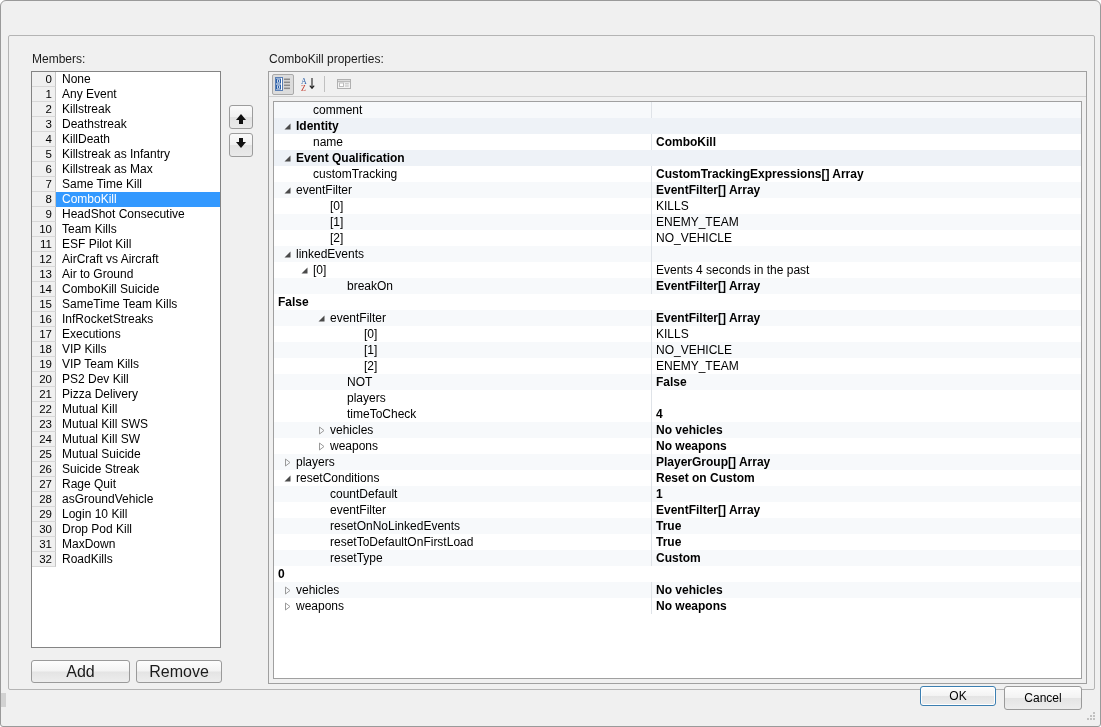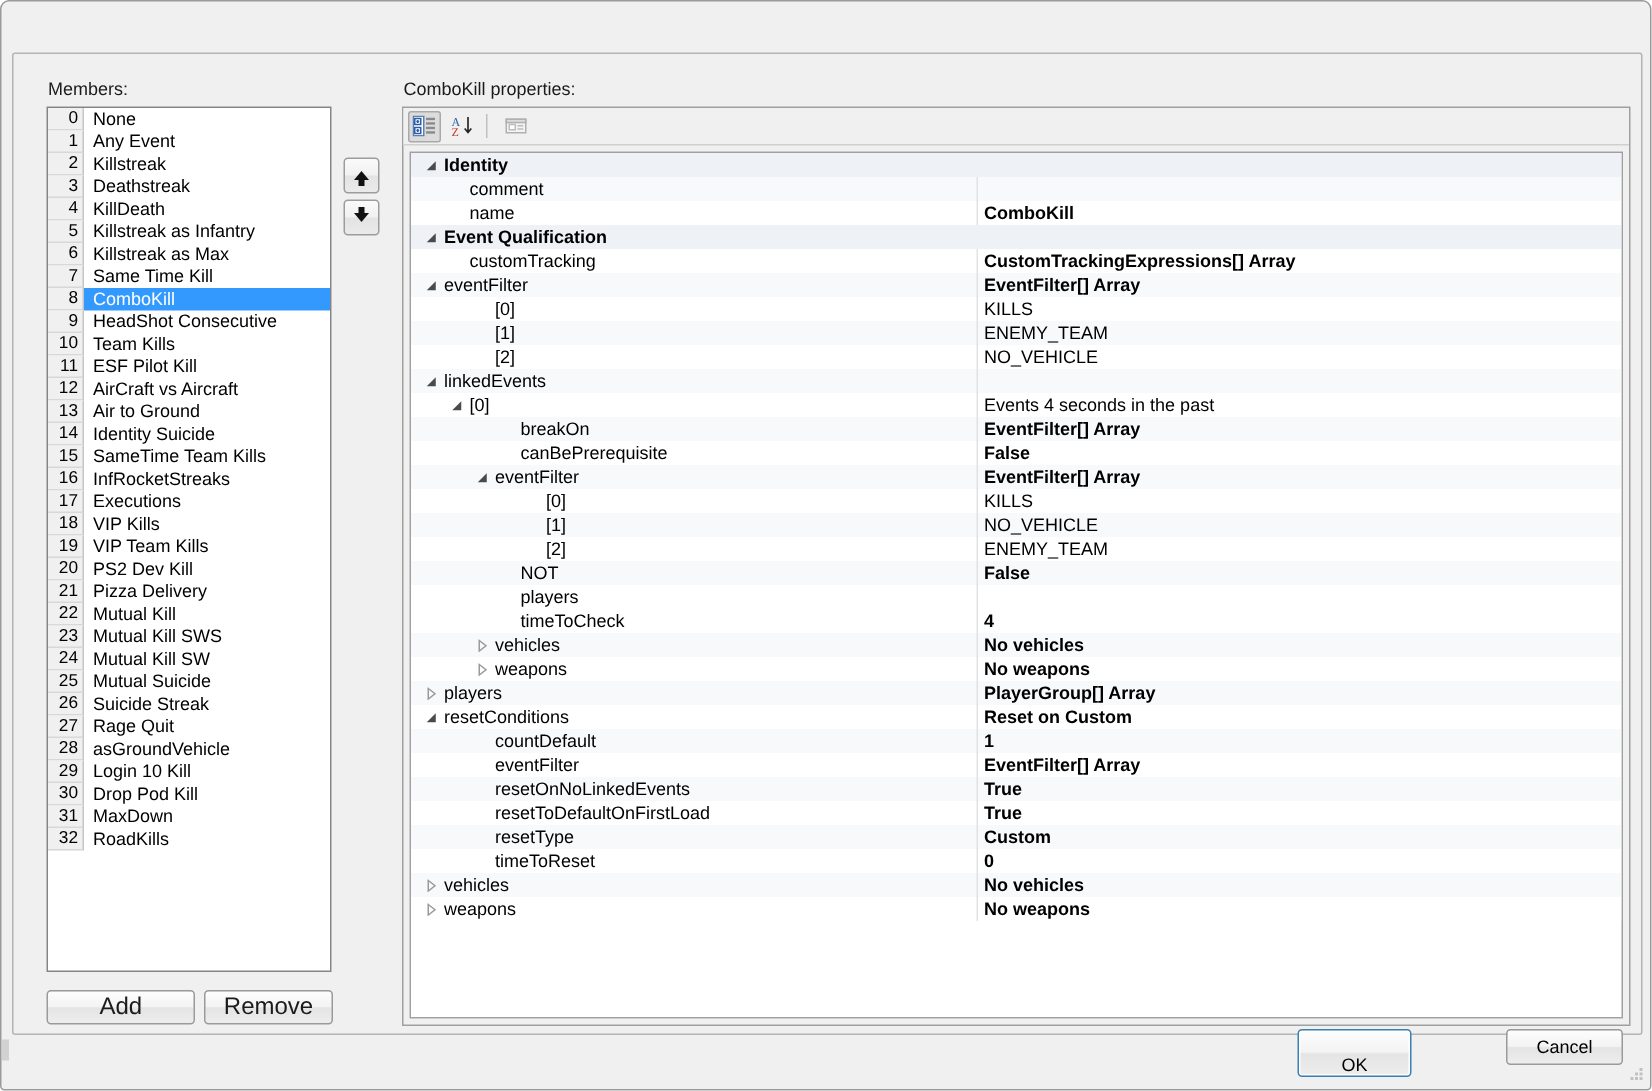--- a/index.html
+++ b/index.html
@@ -252,27 +252,27 @@
   .expander {
     position: absolute;
     top: 4px;
     width: 9px; height: 9px;
   }
   .expander svg { display: block; }
 
   
   #btn-ok {
     position: absolute;
-    left: 864px; top: 685px;
-    width: 76px; height: 32px;
+    left: 919px; top: 685px;
+    width: 76px; height: 20px;
     background: linear-gradient(to bottom, #fdfdfd 0%, #f3f3f3 48%, #e4e4e4 52%, #ededed 100%);
     border: 1px solid #3c7fb1;
     border-radius: 3px;
     box-shadow: 0 0 0 1px #ffffff inset;
-    display: flex; align-items: flex-end; justify-content: center;
+    display: flex; align-items: center; justify-content: center;
     font-size: 12px;
   }
   #btn-cancel {
     position: absolute;
     left: 1003px; top: 685px;
     width: 78px; height: 24px;
     background: linear-gradient(to bottom, #fdfdfd 0%, #f3f3f3 48%, #e4e4e4 52%, #ededed 100%);
     border: 1px solid #9a9a9a;
     border-radius: 3px;
     display: flex; align-items: center; justify-content: center;
@@ -353,21 +353,21 @@
           <div class="member-row">
             <span class="idx">12</span>
             <span class="mname">AirCraft vs Aircraft</span>
           </div>
           <div class="member-row">
             <span class="idx">13</span>
             <span class="mname">Air to Ground</span>
           </div>
           <div class="member-row">
             <span class="idx">14</span>
-            <span class="mname">Identity Suicide</span>
+            <span class="mname">ComboKill Suicide</span>
           </div>
           <div class="member-row">
             <span class="idx">15</span>
             <span class="mname">SameTime Team Kills</span>
           </div>
           <div class="member-row">
             <span class="idx">16</span>
             <span class="mname">InfRocketStreaks</span>
           </div>
           <div class="member-row">
@@ -481,247 +481,241 @@
               <rect x="1.5" y="2.5" width="13" height="9" fill="#f3f3f3" stroke="#b0b0b0"></rect>
               <rect x="1.5" y="2.5" width="13" height="2.2" fill="#dcdcdc" stroke="#b0b0b0"></rect>
               <rect x="3.5" y="6" width="4" height="3.5" fill="#ffffff" stroke="#bdbdbd"></rect>
               <path d="M9 6.8 H12.8 M9 9 H12.8" stroke="#bdbdbd" stroke-width="1"></path>
             </svg>
           </div>
         </div>
 
         <div id="grid-scroll">
           <div id="grid-rows">
+              <div class="grow alt">
+                <div class="namecol">
+                  <span class="nametext" style="left: 39px;">comment</span>
+                </div>
+                <div class="valcol"></div>
+              </div>
               <div class="grow category">
                 <div class="namecol">
                   <span class="expander" style="left: 9px;">
                     <svg width="9" height="9" viewBox="0 0 9 9">
                       <path d="M7.5 1.5 L7.5 7.5 L1.5 7.5 Z" fill="#4a4a4a"></path>
                     </svg>
                   </span>
                   <span class="nametext" style="left: 22px;">Identity</span>
                 </div>
                 <div class="valcol"></div>
               </div>
-              <div class="grow alt">
-                <div class="namecol">
-                  <span class="nametext" style="left: 39px;">comment</span>
+              <div class="grow">
+                <div class="namecol">
+                  <span class="nametext" style="left: 39px;">name</span>
+                </div>
+                <div class="valcol bold">ComboKill</div>
+              </div>
+              <div class="grow category">
+                <div class="namecol">
+                  <span class="expander" style="left: 9px;">
+                    <svg width="9" height="9" viewBox="0 0 9 9">
+                      <path d="M7.5 1.5 L7.5 7.5 L1.5 7.5 Z" fill="#4a4a4a"></path>
+                    </svg>
+                  </span>
+                  <span class="nametext" style="left: 22px;">Event Qualification</span>
                 </div>
                 <div class="valcol"></div>
               </div>
               <div class="grow">
                 <div class="namecol">
-                  <span class="nametext" style="left: 39px;">name</span>
-                </div>
-                <div class="valcol bold">ComboKill</div>
-              </div>
-              <div class="grow category">
+                  <span class="nametext" style="left: 39px;">customTracking</span>
+                </div>
+                <div class="valcol bold">CustomTrackingExpressions[] Array</div>
+              </div>
+              <div class="grow alt">
                 <div class="namecol">
                   <span class="expander" style="left: 9px;">
                     <svg width="9" height="9" viewBox="0 0 9 9">
                       <path d="M7.5 1.5 L7.5 7.5 L1.5 7.5 Z" fill="#4a4a4a"></path>
                     </svg>
                   </span>
-                  <span class="nametext" style="left: 22px;">Event Qualification</span>
+                  <span class="nametext" style="left: 22px;">eventFilter</span>
+                </div>
+                <div class="valcol bold">EventFilter[] Array</div>
+              </div>
+              <div class="grow">
+                <div class="namecol">
+                  <span class="nametext" style="left: 56px;">[0]</span>
+                </div>
+                <div class="valcol">KILLS</div>
+              </div>
+              <div class="grow alt">
+                <div class="namecol">
+                  <span class="nametext" style="left: 56px;">[1]</span>
+                </div>
+                <div class="valcol">ENEMY_TEAM</div>
+              </div>
+              <div class="grow">
+                <div class="namecol">
+                  <span class="nametext" style="left: 56px;">[2]</span>
+                </div>
+                <div class="valcol">NO_VEHICLE</div>
+              </div>
+              <div class="grow alt">
+                <div class="namecol">
+                  <span class="expander" style="left: 9px;">
+                    <svg width="9" height="9" viewBox="0 0 9 9">
+                      <path d="M7.5 1.5 L7.5 7.5 L1.5 7.5 Z" fill="#4a4a4a"></path>
+                    </svg>
+                  </span>
+                  <span class="nametext" style="left: 22px;">linkedEvents</span>
+                </div>
+              </div>
+              <div class="grow">
+                <div class="namecol">
+                  <span class="expander" style="left: 26px;">
+                    <svg width="9" height="9" viewBox="0 0 9 9">
+                      <path d="M7.5 1.5 L7.5 7.5 L1.5 7.5 Z" fill="#4a4a4a"></path>
+                    </svg>
+                  </span>
+                  <span class="nametext" style="left: 39px;">[0]</span>
+                </div>
+                <div class="valcol">Events 4 seconds in the past</div>
+              </div>
+              <div class="grow alt">
+                <div class="namecol">
+                  <span class="nametext" style="left: 73px;">breakOn</span>
+                </div>
+                <div class="valcol bold">EventFilter[] Array</div>
+              </div>
+              <div class="grow">
+                <div class="valcol bold">False</div>
+              </div>
+              <div class="grow alt">
+                <div class="namecol">
+                  <span class="expander" style="left: 43px;">
+                    <svg width="9" height="9" viewBox="0 0 9 9">
+                      <path d="M7.5 1.5 L7.5 7.5 L1.5 7.5 Z" fill="#4a4a4a"></path>
+                    </svg>
+                  </span>
+                  <span class="nametext" style="left: 56px;">eventFilter</span>
+                </div>
+                <div class="valcol bold">EventFilter[] Array</div>
+              </div>
+              <div class="grow">
+                <div class="namecol">
+                  <span class="nametext" style="left: 90px;">[0]</span>
+                </div>
+                <div class="valcol">KILLS</div>
+              </div>
+              <div class="grow alt">
+                <div class="namecol">
+                  <span class="nametext" style="left: 90px;">[1]</span>
+                </div>
+                <div class="valcol">NO_VEHICLE</div>
+              </div>
+              <div class="grow">
+                <div class="namecol">
+                  <span class="nametext" style="left: 90px;">[2]</span>
+                </div>
+                <div class="valcol">ENEMY_TEAM</div>
+              </div>
+              <div class="grow alt">
+                <div class="namecol">
+                  <span class="nametext" style="left: 73px;">NOT</span>
+                </div>
+                <div class="valcol bold">False</div>
+              </div>
+              <div class="grow">
+                <div class="namecol">
+                  <span class="nametext" style="left: 73px;">players</span>
                 </div>
                 <div class="valcol"></div>
               </div>
               <div class="grow">
                 <div class="namecol">
-                  <span class="nametext" style="left: 39px;">customTracking</span>
-                </div>
-                <div class="valcol bold">CustomTrackingExpressions[] Array</div>
+                  <span class="nametext" style="left: 73px;">timeToCheck</span>
+                </div>
+                <div class="valcol bold">4</div>
+              </div>
+              <div class="grow alt">
+                <div class="namecol">
+                  <span class="expander" style="left: 43px;">
+                    <svg width="9" height="9" viewBox="0 0 9 9">
+                      <path d="M2.5 1 L7 4.5 L2.5 8 Z" fill="none" stroke="#9a9a9a" stroke-width="1"></path>
+                    </svg>
+                  </span>
+                  <span class="nametext" style="left: 56px;">vehicles</span>
+                </div>
+                <div class="valcol bold">No vehicles</div>
+              </div>
+              <div class="grow">
+                <div class="namecol">
+                  <span class="expander" style="left: 43px;">
+                    <svg width="9" height="9" viewBox="0 0 9 9">
+                      <path d="M2.5 1 L7 4.5 L2.5 8 Z" fill="none" stroke="#9a9a9a" stroke-width="1"></path>
+                    </svg>
+                  </span>
+                  <span class="nametext" style="left: 56px;">weapons</span>
+                </div>
+                <div class="valcol bold">No weapons</div>
               </div>
               <div class="grow alt">
                 <div class="namecol">
                   <span class="expander" style="left: 9px;">
                     <svg width="9" height="9" viewBox="0 0 9 9">
+                      <path d="M2.5 1 L7 4.5 L2.5 8 Z" fill="none" stroke="#9a9a9a" stroke-width="1"></path>
+                    </svg>
+                  </span>
+                  <span class="nametext" style="left: 22px;">players</span>
+                </div>
+                <div class="valcol bold">PlayerGroup[] Array</div>
+              </div>
+              <div class="grow">
+                <div class="namecol">
+                  <span class="expander" style="left: 9px;">
+                    <svg width="9" height="9" viewBox="0 0 9 9">
                       <path d="M7.5 1.5 L7.5 7.5 L1.5 7.5 Z" fill="#4a4a4a"></path>
                     </svg>
                   </span>
-                  <span class="nametext" style="left: 22px;">eventFilter</span>
+                  <span class="nametext" style="left: 22px;">resetConditions</span>
+                </div>
+                <div class="valcol bold">Reset on Custom</div>
+              </div>
+              <div class="grow alt">
+                <div class="namecol">
+                  <span class="nametext" style="left: 56px;">countDefault</span>
+                </div>
+                <div class="valcol bold">1</div>
+              </div>
+              <div class="grow">
+                <div class="namecol">
+                  <span class="nametext" style="left: 56px;">eventFilter</span>
                 </div>
                 <div class="valcol bold">EventFilter[] Array</div>
               </div>
-              <div class="grow">
-                <div class="namecol">
-                  <span class="nametext" style="left: 56px;">[0]</span>
-                </div>
-                <div class="valcol">KILLS</div>
-              </div>
-              <div class="grow alt">
-                <div class="namecol">
-                  <span class="nametext" style="left: 56px;">[1]</span>
-                </div>
-                <div class="valcol">ENEMY_TEAM</div>
-              </div>
-              <div class="grow">
-                <div class="namecol">
-                  <span class="nametext" style="left: 56px;">[2]</span>
-                </div>
-                <div class="valcol">NO_VEHICLE</div>
-              </div>
-              <div class="grow alt">
-                <div class="namecol">
-                  <span class="expander" style="left: 9px;">
-                    <svg width="9" height="9" viewBox="0 0 9 9">
-                      <path d="M7.5 1.5 L7.5 7.5 L1.5 7.5 Z" fill="#4a4a4a"></path>
-                    </svg>
-                  </span>
-                  <span class="nametext" style="left: 22px;">linkedEvents</span>
-                </div>
-              </div>
-              <div class="grow">
-                <div class="namecol">
-                  <span class="expander" style="left: 26px;">
-                    <svg width="9" height="9" viewBox="0 0 9 9">
-                      <path d="M7.5 1.5 L7.5 7.5 L1.5 7.5 Z" fill="#4a4a4a"></path>
-                    </svg>
-                  </span>
-                  <span class="nametext" style="left: 39px;">[0]</span>
-                </div>
-                <div class="valcol">Events 4 seconds in the past</div>
-              </div>
-              <div class="grow alt">
-                <div class="namecol">
-                  <span class="nametext" style="left: 73px;">breakOn</span>
-                </div>
-                <div class="valcol bold">EventFilter[] Array</div>
-              </div>
-              <div class="grow">
-                <div class="namecol">
-                  <span class="nametext" style="left: 73px;">canBePrerequisite</span>
-                </div>
-                <div class="valcol bold">False</div>
-              </div>
-              <div class="grow alt">
-                <div class="namecol">
-                  <span class="expander" style="left: 43px;">
-                    <svg width="9" height="9" viewBox="0 0 9 9">
-                      <path d="M7.5 1.5 L7.5 7.5 L1.5 7.5 Z" fill="#4a4a4a"></path>
-                    </svg>
-                  </span>
-                  <span class="nametext" style="left: 56px;">eventFilter</span>
-                </div>
-                <div class="valcol bold">EventFilter[] Array</div>
-              </div>
-              <div class="grow">
-                <div class="namecol">
-                  <span class="nametext" style="left: 90px;">[0]</span>
-                </div>
-                <div class="valcol">KILLS</div>
-              </div>
-              <div class="grow alt">
-                <div class="namecol">
-                  <span class="nametext" style="left: 90px;">[1]</span>
-                </div>
-                <div class="valcol">NO_VEHICLE</div>
-              </div>
-              <div class="grow">
-                <div class="namecol">
-                  <span class="nametext" style="left: 90px;">[2]</span>
-                </div>
-                <div class="valcol">ENEMY_TEAM</div>
-              </div>
-              <div class="grow alt">
-                <div class="namecol">
-                  <span class="nametext" style="left: 73px;">NOT</span>
-                </div>
-                <div class="valcol bold">False</div>
-              </div>
-              <div class="grow">
-                <div class="namecol">
-                  <span class="nametext" style="left: 73px;">players</span>
-                </div>
-                <div class="valcol"></div>
-              </div>
-              <div class="grow">
-                <div class="namecol">
-                  <span class="nametext" style="left: 73px;">timeToCheck</span>
-                </div>
-                <div class="valcol bold">4</div>
-              </div>
-              <div class="grow alt">
-                <div class="namecol">
-                  <span class="expander" style="left: 43px;">
-                    <svg width="9" height="9" viewBox="0 0 9 9">
-                      <path d="M2.5 1 L7 4.5 L2.5 8 Z" fill="none" stroke="#9a9a9a" stroke-width="1"></path>
-                    </svg>
-                  </span>
-                  <span class="nametext" style="left: 56px;">vehicles</span>
-                </div>
-                <div class="valcol bold">No vehicles</div>
-              </div>
-              <div class="grow">
-                <div class="namecol">
-                  <span class="expander" style="left: 43px;">
-                    <svg width="9" height="9" viewBox="0 0 9 9">
-                      <path d="M2.5 1 L7 4.5 L2.5 8 Z" fill="none" stroke="#9a9a9a" stroke-width="1"></path>
-                    </svg>
-                  </span>
-                  <span class="nametext" style="left: 56px;">weapons</span>
-                </div>
-                <div class="valcol bold">No weapons</div>
-              </div>
-              <div class="grow alt">
-                <div class="namecol">
-                  <span class="expander" style="left: 9px;">
-                    <svg width="9" height="9" viewBox="0 0 9 9">
-                      <path d="M2.5 1 L7 4.5 L2.5 8 Z" fill="none" stroke="#9a9a9a" stroke-width="1"></path>
-                    </svg>
-                  </span>
-                  <span class="nametext" style="left: 22px;">players</span>
-                </div>
-                <div class="valcol bold">PlayerGroup[] Array</div>
-              </div>
-              <div class="grow">
-                <div class="namecol">
-                  <span class="expander" style="left: 9px;">
-                    <svg width="9" height="9" viewBox="0 0 9 9">
-                      <path d="M7.5 1.5 L7.5 7.5 L1.5 7.5 Z" fill="#4a4a4a"></path>
-                    </svg>
-                  </span>
-                  <span class="nametext" style="left: 22px;">resetConditions</span>
-                </div>
-                <div class="valcol bold">Reset on Custom</div>
-              </div>
-              <div class="grow alt">
-                <div class="namecol">
-                  <span class="nametext" style="left: 56px;">countDefault</span>
-                </div>
-                <div class="valcol bold">1</div>
-              </div>
-              <div class="grow">
-                <div class="namecol">
-                  <span class="nametext" style="left: 56px;">eventFilter</span>
-                </div>
-                <div class="valcol bold">EventFilter[] Array</div>
-              </div>
               <div class="grow alt">
                 <div class="namecol">
                   <span class="nametext" style="left: 56px;">resetOnNoLinkedEvents</span>
                 </div>
                 <div class="valcol bold">True</div>
               </div>
               <div class="grow">
                 <div class="namecol">
                   <span class="nametext" style="left: 56px;">resetToDefaultOnFirstLoad</span>
                 </div>
                 <div class="valcol bold">True</div>
               </div>
               <div class="grow alt">
                 <div class="namecol">
                   <span class="nametext" style="left: 56px;">resetType</span>
                 </div>
                 <div class="valcol bold">Custom</div>
               </div>
               <div class="grow">
-                <div class="namecol">
-                  <span class="nametext" style="left: 56px;">timeToReset</span>
-                </div>
                 <div class="valcol bold">0</div>
               </div>
               <div class="grow alt">
                 <div class="namecol">
                   <span class="expander" style="left: 9px;">
                     <svg width="9" height="9" viewBox="0 0 9 9">
                       <path d="M2.5 1 L7 4.5 L2.5 8 Z" fill="none" stroke="#9a9a9a" stroke-width="1"></path>
                     </svg>
                   </span>
                   <span class="nametext" style="left: 22px;">vehicles</span>

